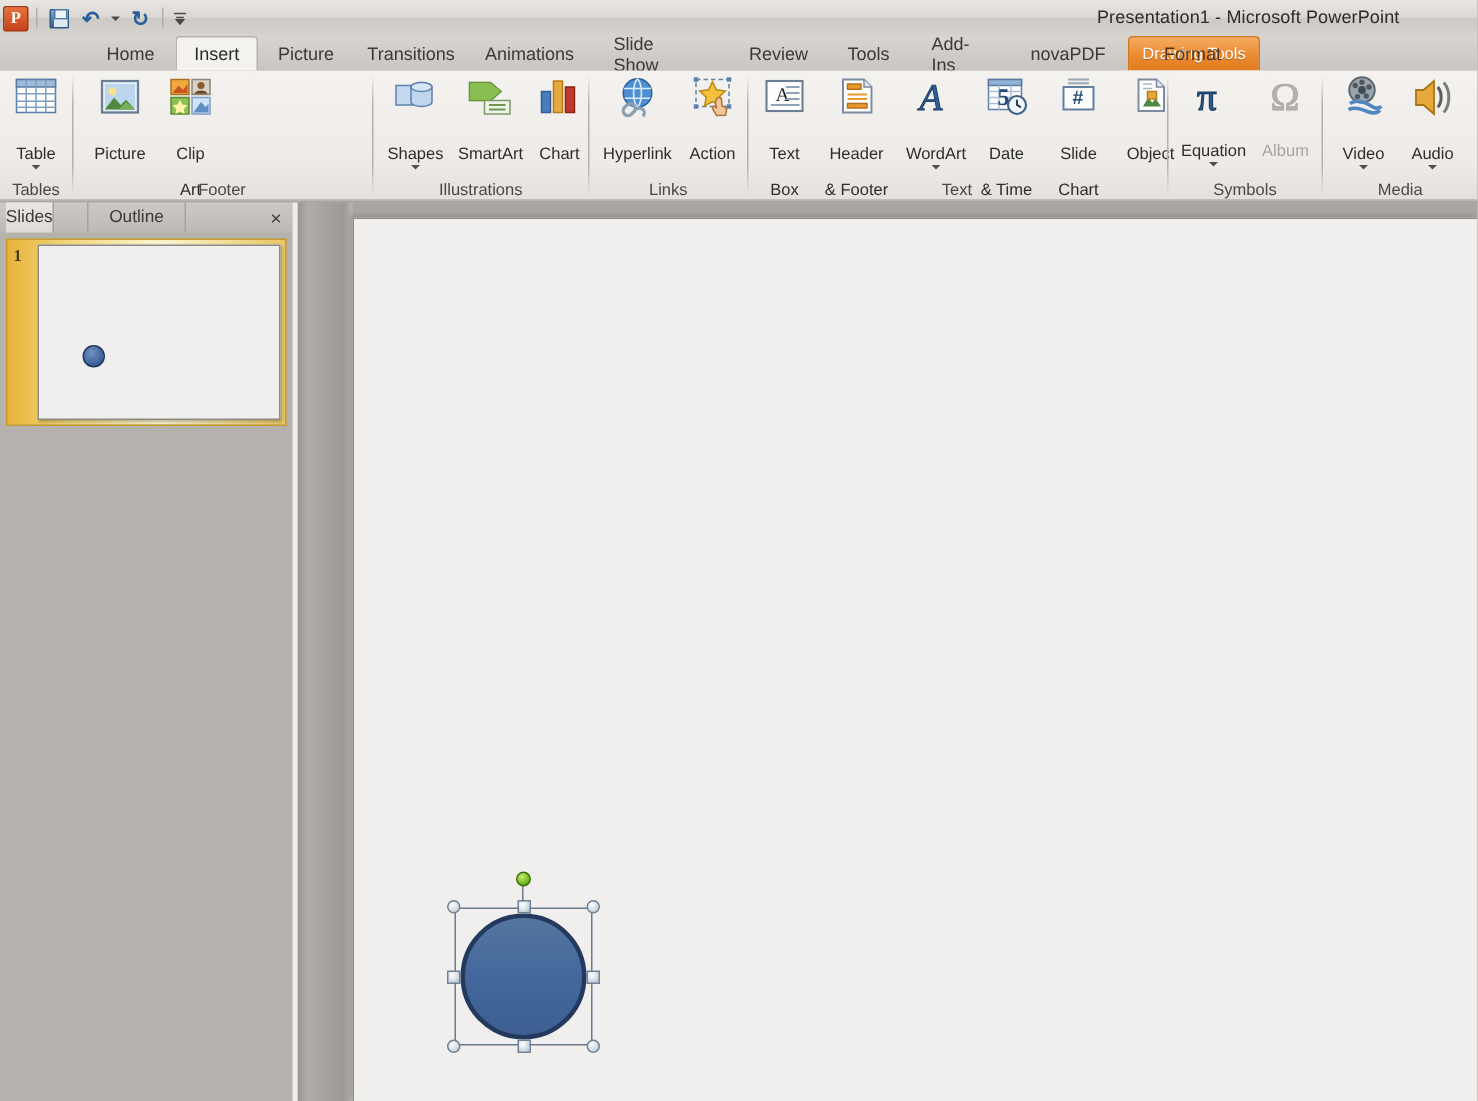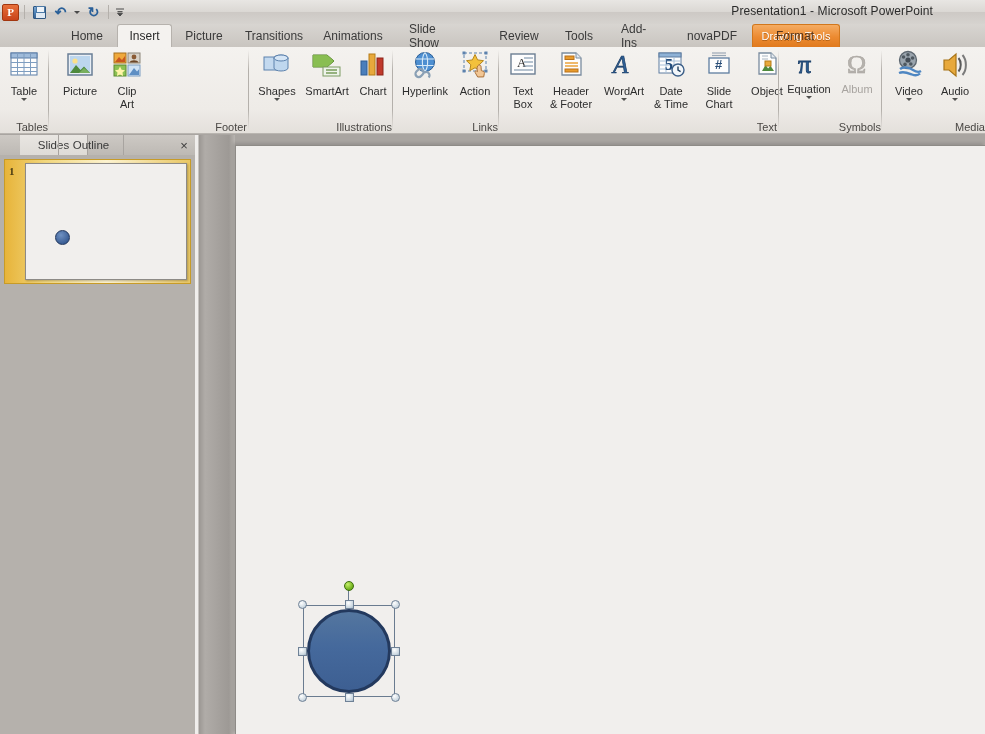--- a/index.html
+++ b/index.html
@@ -91,32 +91,32 @@
 
   
   .ribbon {
     position: absolute; left: 0; top: 47px; width: 985px; height: 87px;
     background: linear-gradient(to bottom, #f4f2ef 0%, #eeebe7 72%, #e4e0db 100%);
     border-bottom: 1px solid #b9b5b0;
   }
   .rgroup { position: absolute; top: 0; height: 87px; }
   .rgroup-label {
     position: absolute; bottom: 1px; left: 0; width: 100%;
-    text-align: right; font-size: 11px; color: #4a4744;
+    text-align: center; font-size: 11px; color: #4a4744;
   }
   .rgroup-div {
     position: absolute; top: 3px; width: 1px; height: 80px;
     background: linear-gradient(to bottom, rgba(180,176,171,0), #b4b0ab 25%, #b4b0ab 75%, rgba(180,176,171,0));
   }
   .rbtn {
     position: absolute; top: 2px;
     display: flex; flex-direction: column; align-items: center;
     font-size: 11px; color: #2d2d2d; line-height: 11.5px; text-align: center;
   }
-  .rbtn .lbl { margin-top: 2px; }
+  .rbtn .lbl { margin-top: 13px; }
   .rbtn .lbl.dim { color: #a8a4a0; }
   .rbtn .cdn {
     width: 0; height: 0; margin-top: 1px;
     border-left: 3px solid transparent; border-right: 3px solid transparent;
     border-top: 3px solid #50504e;
   }
   .ico { display: block; }
 
   
   .leftpanel {
@@ -551,21 +551,21 @@
         <span class="lbl">Audio</span>
         <span class="cdn"></span>
       </div>
 
       <div class="rgroup-label">Media</div>
     </div>
   </div>
 
   <div class="leftpanel">
     <div class="panel-tabs">
-      <div class="ptab active" style="left:20px;width:68px">Slides</div>
+      <div class="ptab active" style="left:4px;width:32px">Slides</div>
       <div class="ptab inactive" style="left:58px;width:66px">Outline</div>
       <div class="panel-close">×</div>
     </div>
 
     <div class="thumb-wrap">
       <div class="thumb-num">1</div>
       <div class="thumb-slide">
         <div class="thumb-circle"></div>
       </div>
     </div>

